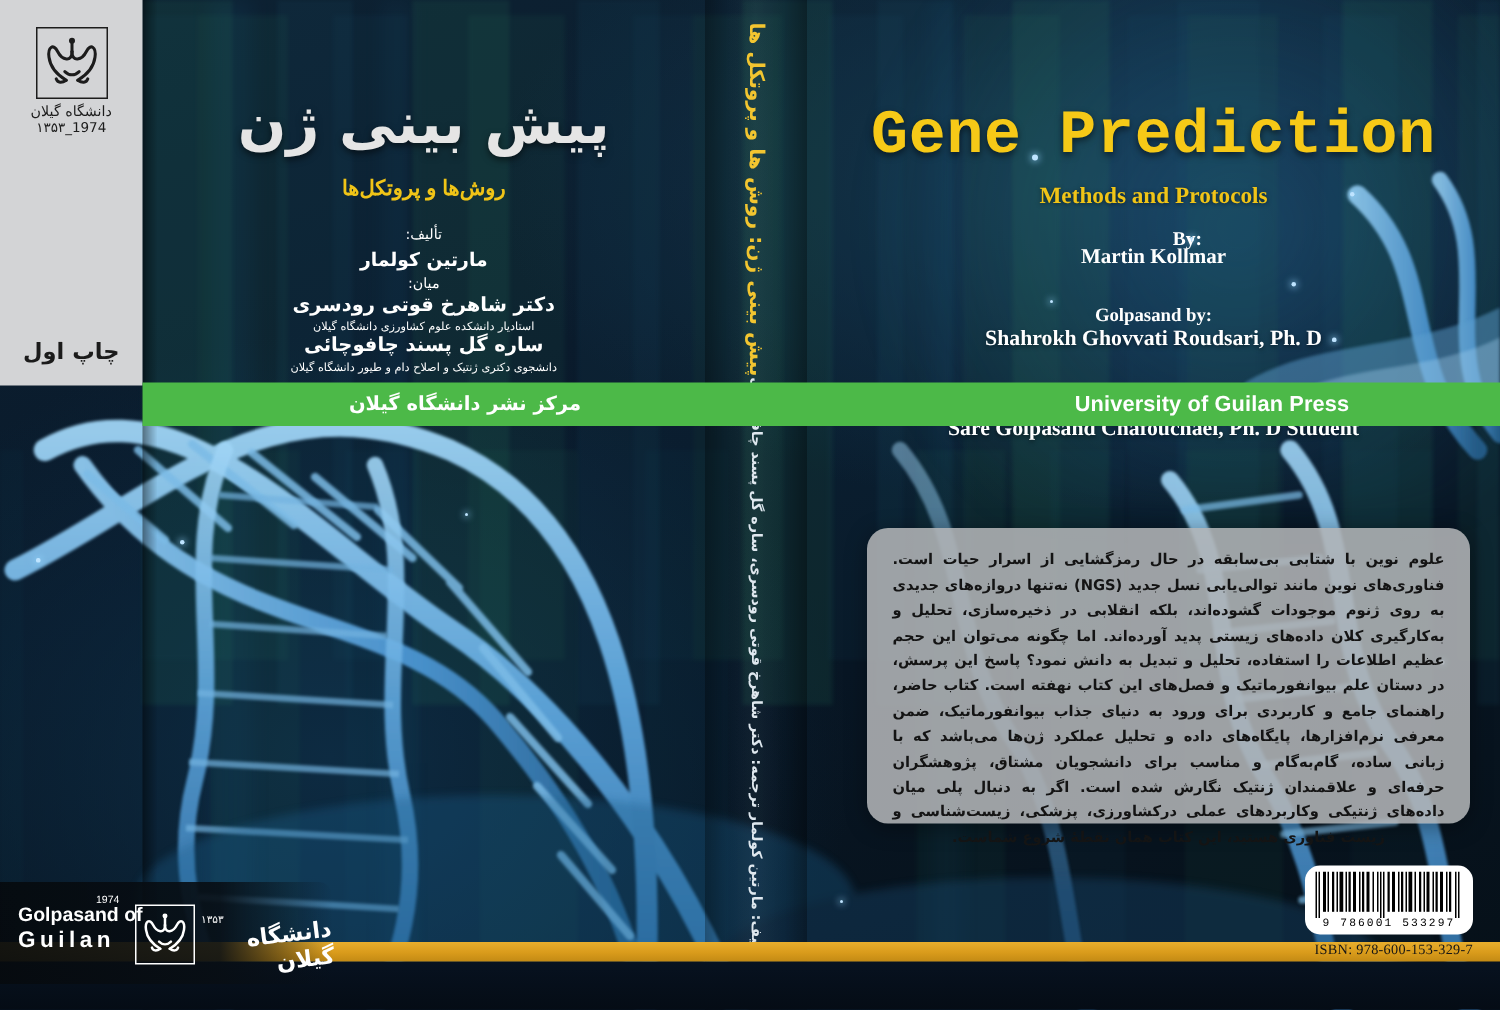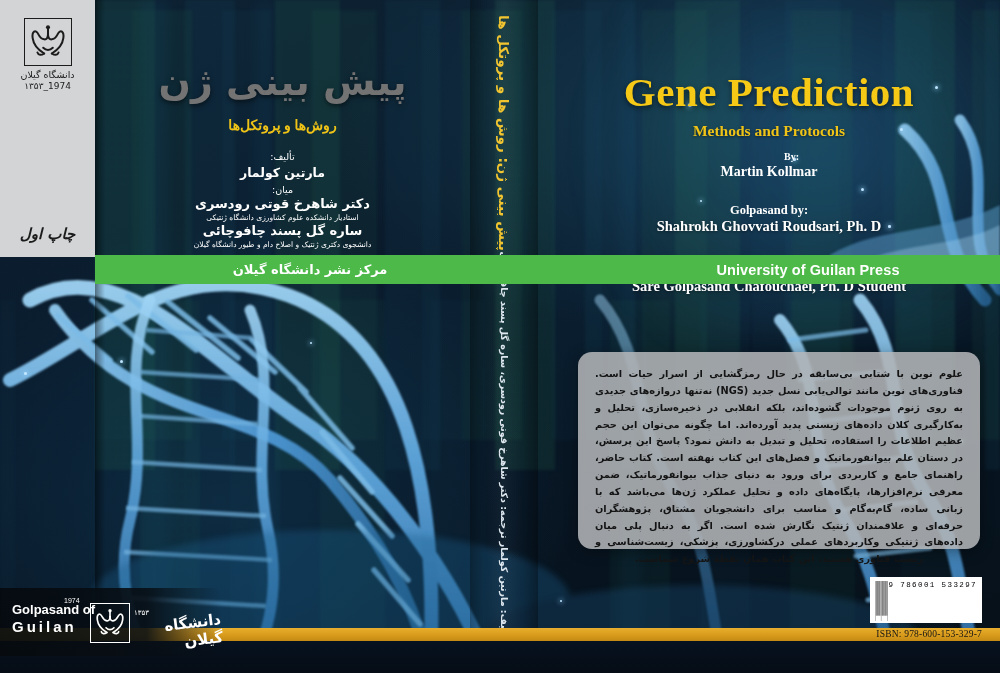--- a/index.html
+++ b/index.html
@@ -116,21 +116,21 @@
   }
   .logo-years {
     font-size: 9px; margin-top: 1px; letter-spacing: .4px;
     font-family: "DejaVu Sans", sans-serif;
   }
   #edition-label {
     position: absolute; left: 0; right: 0; bottom: 14px;
     text-align: center;
     font-family: "DejaVu Sans", sans-serif;
     font-size: 15px; font-weight: bold;
-    color: #1b1b1b; direction: rtl; font-style: italic;
+    color: #1b1b1b; direction: rtl;
   }
 
   
   #green-band {
     position: absolute; left: 95px; top: 255px;
     width: 953px; height: 29px;
     background: #4cb948;
     z-index: 7;
     display: flex; align-items: center;
   }
@@ -177,39 +177,39 @@
     font-size: 9.5px; font-weight: bold;
     color: #dfe8ef;
   }
 
   
   #front { position: absolute; left: 538px; top: 0; width: 462px; height: 673px; z-index: 4; }
 
   #front-title {
     position: absolute; top: 68px; left: 0; right: 0;
     text-align: center;
-    font-family: Liberation Serif, serif;
+    font-family: Liberation Mono, monospace;
     font-size: 41px; font-weight: bold;
     color: #f6c917;
     letter-spacing: .5px;
     text-shadow: 0 2px 5px rgba(0,0,0,.55);
   }
   #front-subtitle {
     position: absolute; top: 122px; left: 0; right: 0;
     text-align: center;
     font-family: Liberation Serif, serif;
     font-size: 15.5px; font-weight: bold;
     color: #f0c417;
     text-shadow: 0 1px 3px rgba(0,0,0,.5);
   }
   #front-by {
     position: absolute; top: 151px; left: 0; right: 0;
     text-align: center;
     font-family: "Liberation Serif", serif;
-    font-size: 10px; font-weight: bold; color: #ffffff; padding-left: 45px;
+    font-size: 13px; font-weight: bold; color: #ffffff; padding-left: 45px;
   }
   #front-author {
     position: absolute; top: 164px; left: 0; right: 0;
     text-align: center;
     font-family: "Liberation Serif", serif;
     font-size: 14px; font-weight: bold; color: #ffffff;
   }
   #front-translated-by {
     position: absolute; top: 203px; left: 0; right: 0;
     text-align: center;
@@ -230,27 +230,27 @@
   #back-fa {
     position: absolute; left: 95px; top: 0; width: 375px; height: 255px;
     z-index: 4;
   }
   #fa-title {
     position: absolute; top: 60px; left: 0; right: 0;
     text-align: center;
     direction: rtl;
     font-family: "DejaVu Sans", sans-serif;
     font-size: 38px; font-weight: bold;
-    color: #737373;
+    color: #e5e5e5;
     text-shadow: 0 2px 5px rgba(0,0,0,.55);
   }
   #fa-subtitle {
     position: absolute; top: 117px; left: 0; right: 0;
     text-align: center; direction: rtl;
-    font-family: Liberation Serif, serif;
+    font-family: Liberation Sans, sans-serif;
     font-size: 14px; font-weight: bold; color: #f0c417;
   }
   .fa-line {
     position: absolute; left: 0; right: 0;
     text-align: center; direction: rtl;
     font-family: "DejaVu Sans", sans-serif;
     color: #ffffff;
   }
   #fa-authoredby { top: 151px; font-size: 9.5px; }
   #fa-author     { top: 165px; font-size: 12.5px; font-weight: bold; }
@@ -281,21 +281,21 @@
     font-weight: bold;
   }
 
   
   #barcode-box {
     position: absolute; right: 18px; top: 577px;
     width: 112px; height: 46px;
     background: #ffffff;
     z-index: 7;
     padding: 4px 5px 2px 5px;
-    display: flex; flex-direction: row;
+    display: flex; flex-direction: column; border-radius: 10px;
   }
   #barcode-bars {
     flex: 1; width: 100%;
     display: block;
   }
   #barcode-digits {
     font-family: "Liberation Mono", monospace;
     font-size: 7.5px;
     color: #000;
     text-align: center;
@@ -508,21 +508,21 @@
     <div id="edition-label">چاپ اول</div>
   </div>
 
   <div id="back-fa">
     <div id="fa-title">پیش بینی ژن</div>
     <div id="fa-subtitle">روش‌ها و پروتکل‌ها</div>
     <div class="fa-line" id="fa-authoredby">تألیف:</div>
     <div class="fa-line" id="fa-author">مارتین کولمار</div>
     <div class="fa-line" id="fa-transby">میان:</div>
     <div class="fa-line" id="fa-tr1">دکتر شاهرخ قوتی رودسری</div>
-    <div class="fa-line" id="fa-tr1-aff">استادیار دانشکده علوم کشاورزی دانشگاه ژنتیکی</div>
+    <div class="fa-line" id="fa-tr1-aff">استادیار دانشکده علوم کشاورزی دانشگاه گیلان</div>
     <div class="fa-line" id="fa-tr2">ساره گل پسند چافوچائی</div>
     <div class="fa-line" id="fa-tr2-aff">دانشجوی دکتری ژنتیک و اصلاح دام و طیور دانشگاه گیلان</div>
   </div>
 
   <div id="spine">
     <div class="spine-txt" id="spine-title">پیش بینی ژن: روش ها و پروتکل ها</div>
     <div class="spine-txt" id="spine-authors">تألیف: مارتین کولمار    ترجمه: دکتر شاهرخ قوتی رودسری، ساره گل پسند چافوچائی</div>
   </div>
 
   <div id="green-band">

